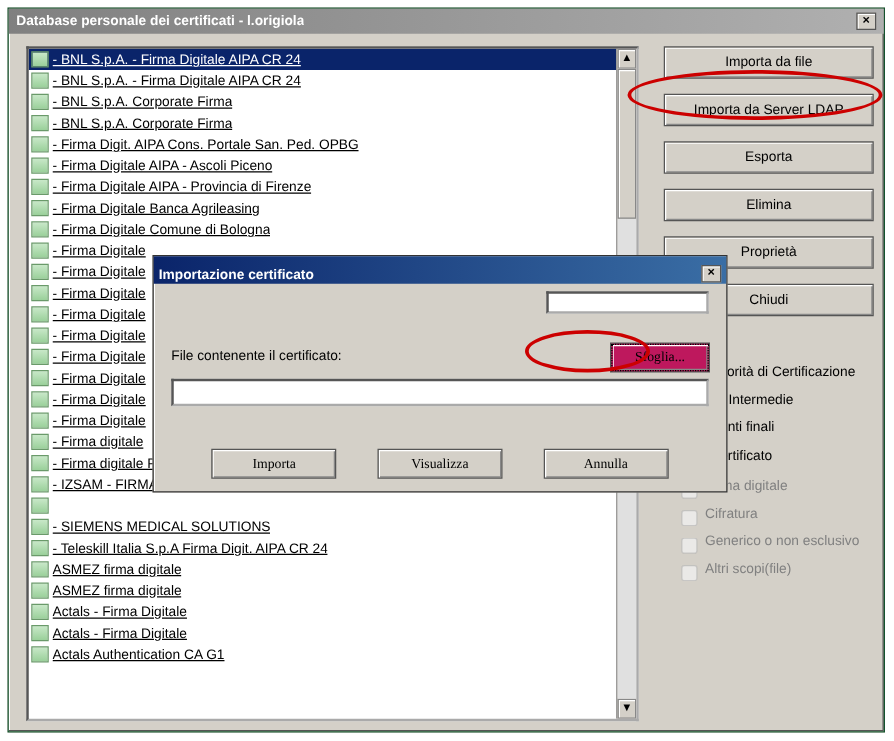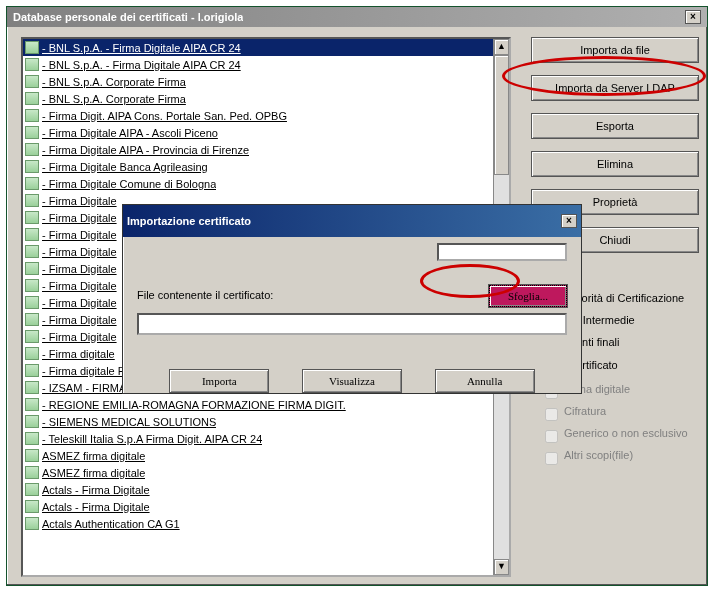--- a/index.html
+++ b/index.html
@@ -170,28 +170,28 @@
   .dialog {
     position: absolute;
     top: 204px; left: 122px;
     width: 460px;
     height: 190px;
     background: #d4d0c8;
     border: 1px solid #333;
     box-shadow: inset 1px 1px 0 #fff;
   }
   .dlg-title {
-    height: 32px;
+    height: 22px;
     background: linear-gradient(to right, #0a246a, #3a6ea5);
     color: #fff;
     font-weight: bold;
     padding: 1px 4px;
     display: flex;
     justify-content: space-between;
-    align-items: center;
+    align-items: flex-end;
   }
   .dlg-title .close {
     width: 16px; height: 14px;
     background: #d4d0c8;
     border: 1px solid #555;
     box-shadow: inset 1px 1px 0 #fff;
     color: #000;
     font-size: 10px;
     line-height: 11px;
     text-align: center;
@@ -340,21 +340,20 @@
           <div class="list-item">
             <span class="cert-icon"></span>
             <span class="txt"> - Firma digitale Provincia di Varese</span>
           </div>
           <div class="list-item">
             <span class="cert-icon"></span>
             <span class="txt"> - IZSAM - FIRMA DIGITALE</span>
           </div>
           <div class="list-item">
             <span class="cert-icon"></span>
-            <span class="txt"> - REGIONE EMILIA-ROMAGNA FORMAZIONE FIRMA DIGIT.</span>
           </div>
           <div class="list-item">
             <span class="cert-icon"></span>
             <span class="txt"> - SIEMENS MEDICAL SOLUTIONS</span>
           </div>
           <div class="list-item">
             <span class="cert-icon"></span>
             <span class="txt"> - Teleskill Italia S.p.A Firma Digit. AIPA CR 24</span>
           </div>
           <div class="list-item">

